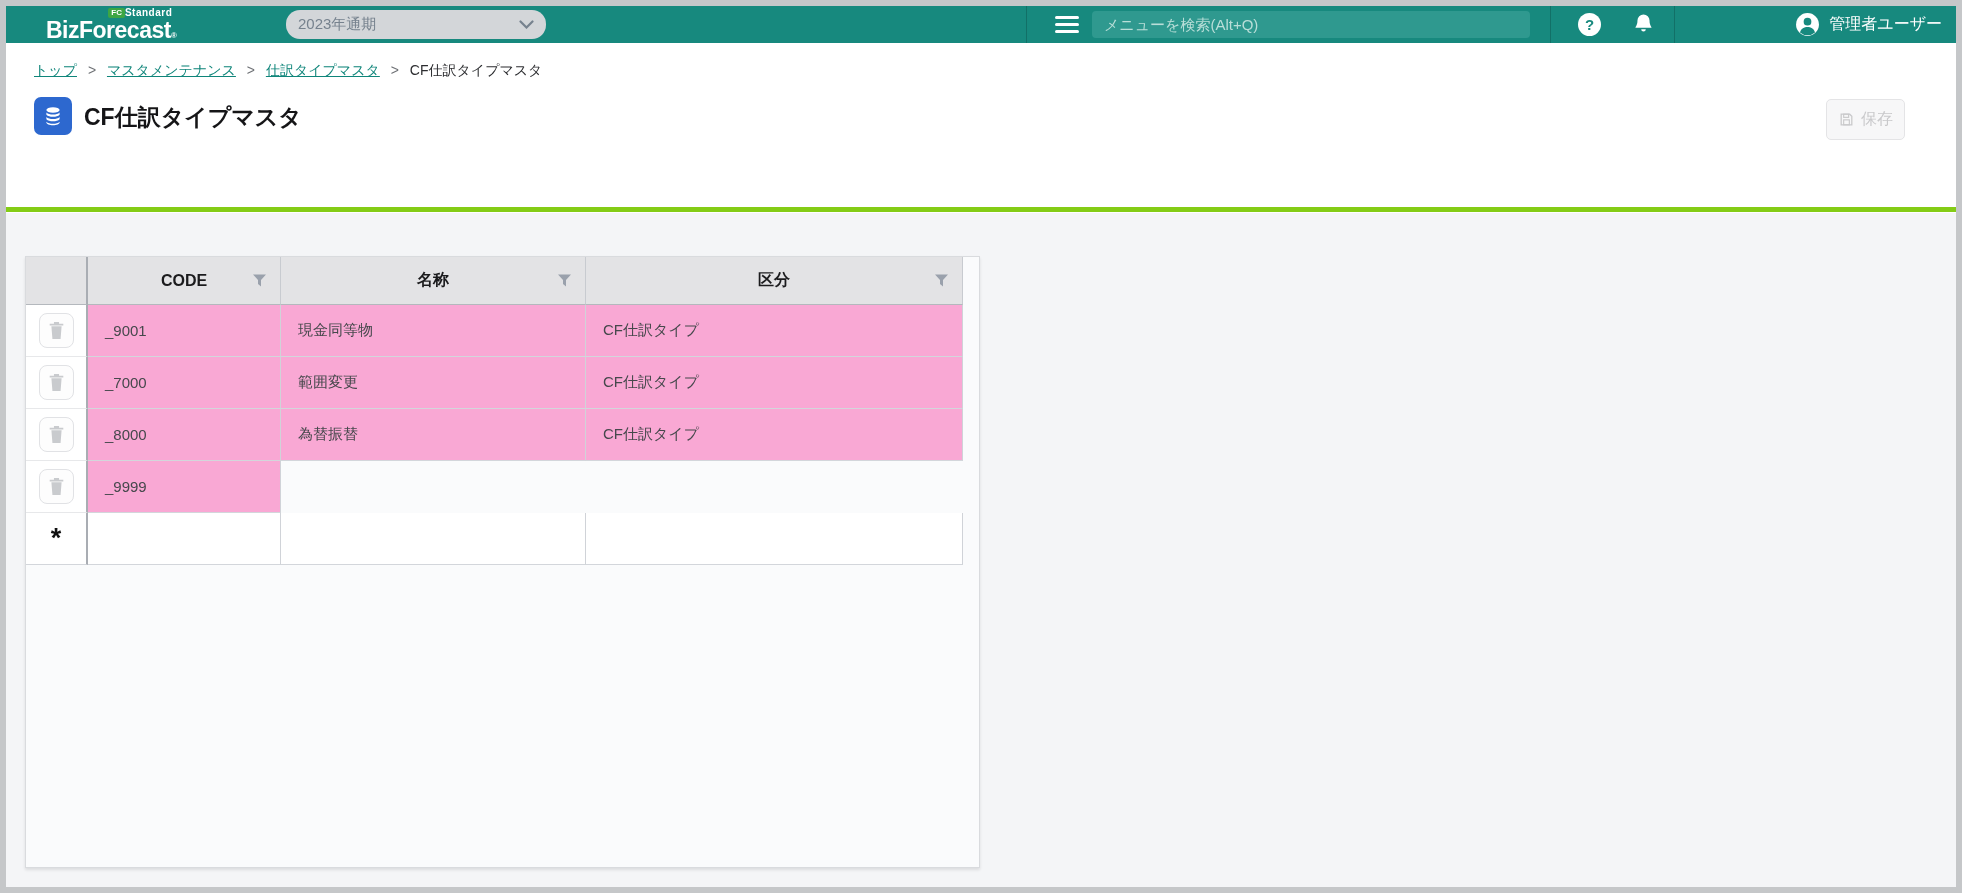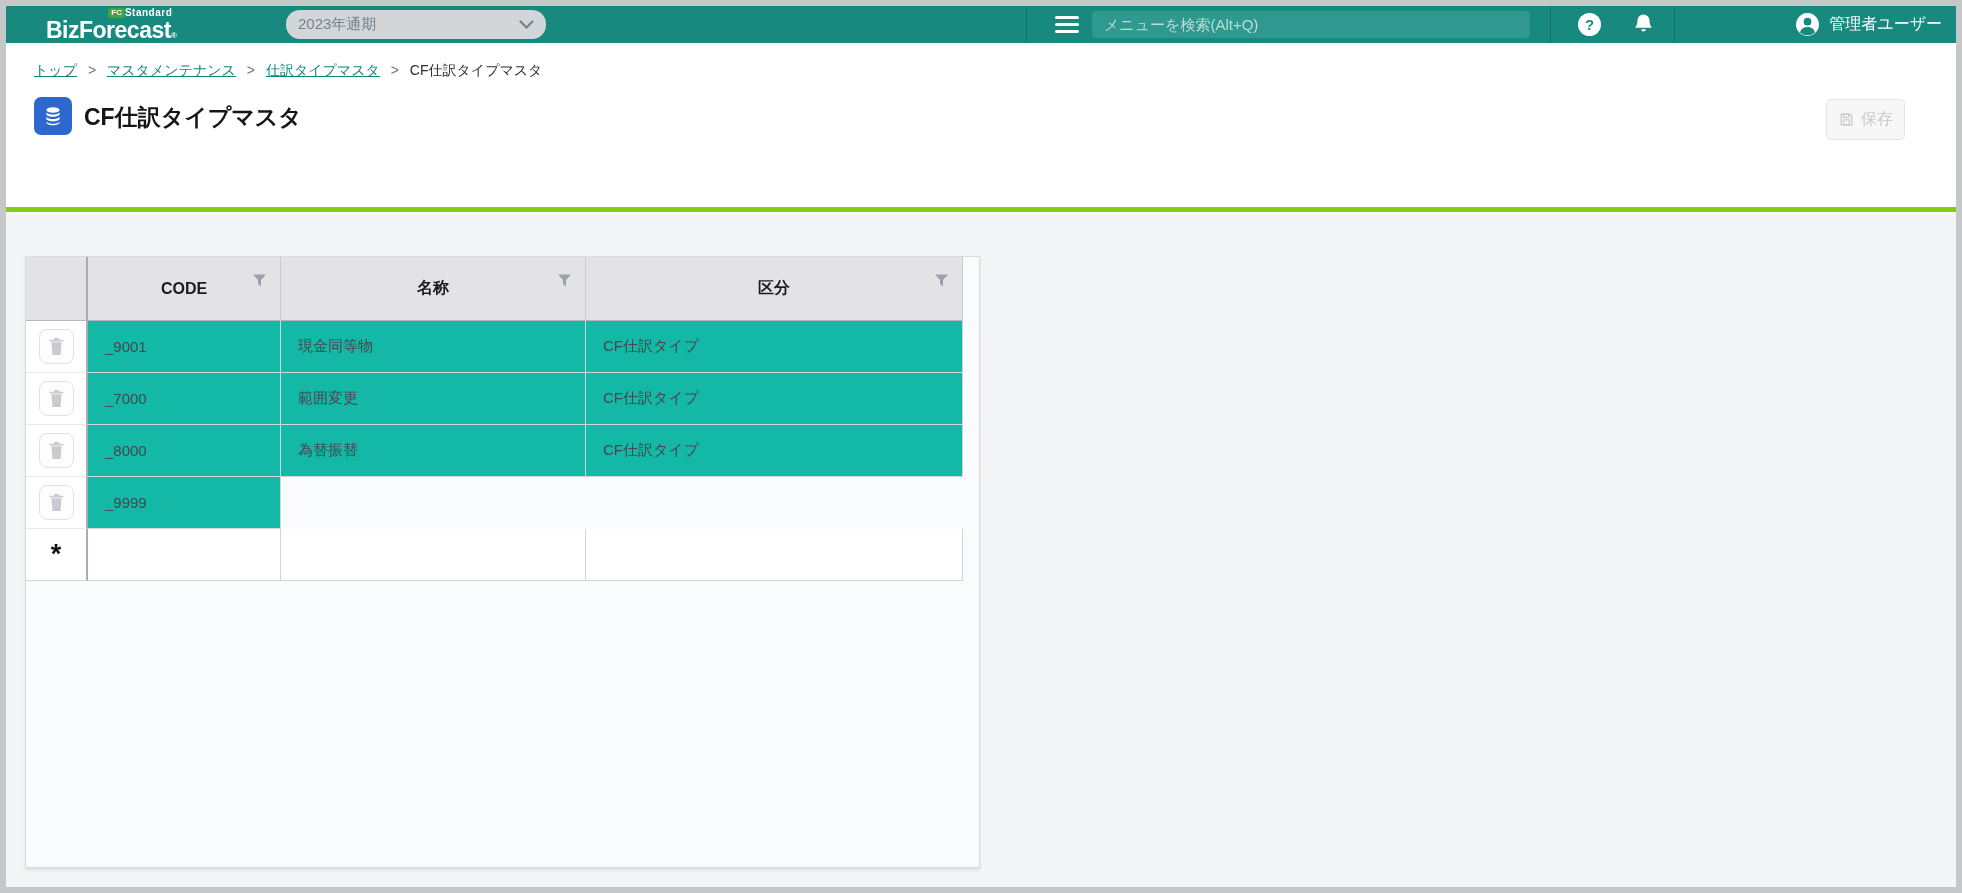--- a/index.html
+++ b/index.html
@@ -39,23 +39,23 @@
   .tabs { position:absolute; left:22px; bottom:0; display:flex; }
   .tab { font-size:16px; padding:0 16px 10px; color:#2f3033; cursor:pointer; border-bottom:3px solid transparent; }
   .tab.active { color:#3c7ee2; border-bottom-color:#3c7ee2; }
   .tab + .tab { margin-left:20px; }
 
   
   .gray-section { position:absolute; top:207px; left:0; right:0; bottom:0; background:#f4f5f7; }
   .grid-container { position:absolute; left:19px; top:43px; width:955px; height:612px; background:#fafbfc; border:1px solid #d9dbde; box-shadow:0 2px 3px rgba(0,0,0,0.10); }
   .grid { width:937px; }
   .thead, .trow { display:flex; }
-  .hcell { height:64px; background:#e3e3e5; border-right:1px solid #c8cbd0; border-bottom:1px solid #b4b8bd; position:relative; display:flex; align-items:center; justify-content:center; font-size:16px; font-weight:bold; color:#1b1b1d; }
+  .hcell { height:48px; background:#e3e3e5; border-right:1px solid #c8cbd0; border-bottom:1px solid #b4b8bd; position:relative; display:flex; align-items:center; justify-content:center; font-size:16px; font-weight:bold; color:#1b1b1d; }
   .hcell .funnel { position:absolute; right:14px; top:17px; }
-  .cell { height:52px; display:flex; align-items:center; font-size:15px; color:#46484c; background:#14b8a6; border-right:1px solid #d0d3d8; border-bottom:1px solid #d3d6db; padding-left:17px; }
+  .cell { height:52px; display:flex; align-items:center; font-size:15px; color:#46484c; background:#f9a8d4; border-right:1px solid #d0d3d8; border-bottom:1px solid #d3d6db; padding-left:17px; }
   .del-col { width:62px; padding:0; justify-content:center; background:#fff; border-right:2px solid #a9adb3; border-bottom:1px solid #e7e8ea; }
   .col-code { width:193px; }
   .col-name { width:305px; }
   .col-cat  { width:377px; }
   .h-del { width:62px; border-right:2px solid #a9adb3; }
   .trash-btn { width:35px; height:35px; border-radius:8px; background:#fdfdfd; border:1px solid #e1e2e5; display:flex; align-items:center; justify-content:center; cursor:pointer; }
   .newrow .cell { background:#fff; }
   .newrow .del-col { font-size:27px; font-weight:bold; color:#111; border-bottom:1px solid #d3d6db; }
 </style>
 </head>

